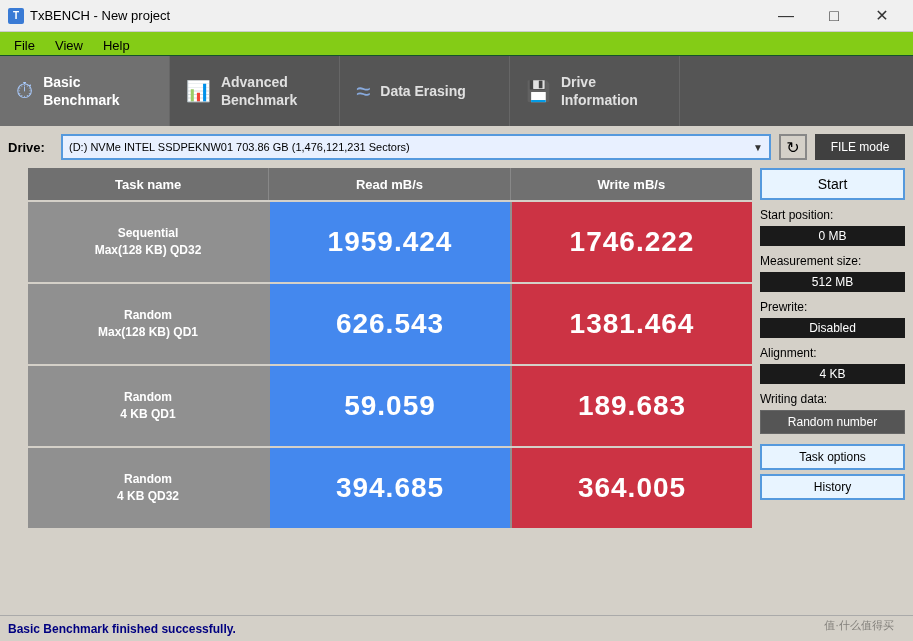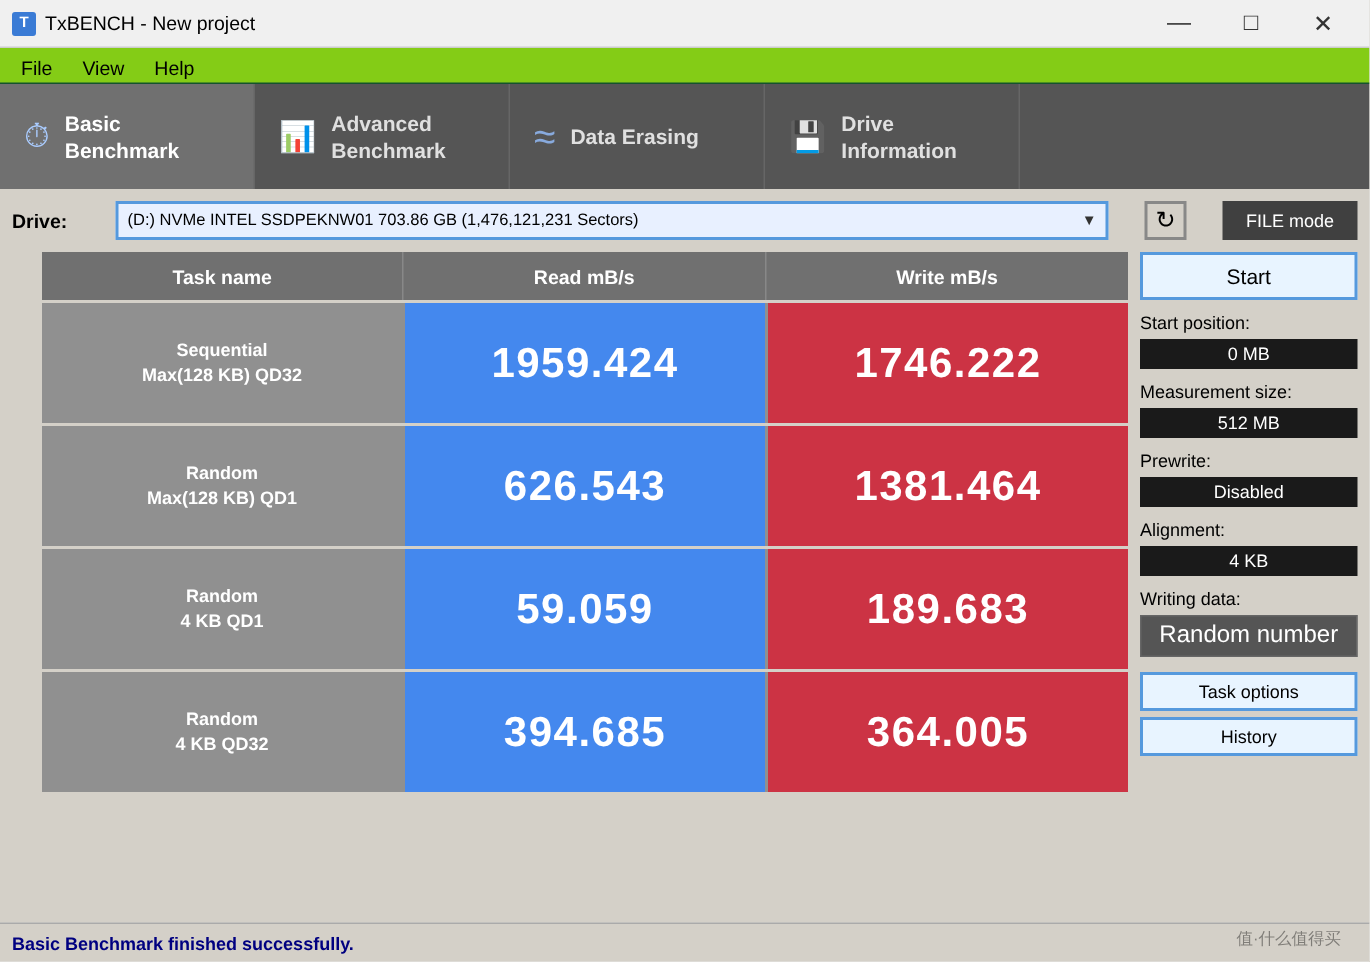--- a/index.html
+++ b/index.html
@@ -114,21 +114,21 @@
       display: flex;
       flex-direction: column;
       height: calc(641px - 32px - 24px - 70px - 26px);
     }
 
     
     .drive-row {
       display: flex;
       align-items: center;
       margin-bottom: 8px;
-      gap: 24px;
+      gap: 8px;
       justify-content: flex-end;
     }
     .drive-label {
       font-size: 13px;
       font-weight: bold;
       min-width: 45px;
     }
     .drive-select {
       flex: 1;
       height: 26px;
@@ -271,21 +271,21 @@
       color: white;
       padding: 3px 8px;
       font-size: 12px;
       text-align: center;
       width: 100%;
     }
     .right-btn-dark {
       width: 100%;
       padding: 4px 8px;
       cursor: pointer;
-      font-size: 16px;
+      font-size: 12px;
       text-align: center;
       border: 1px solid #666;
       background: #555;
       color: white;
     }
 
     
     .status-bar {
       background: #d4d0c8;
       height: 26px;

